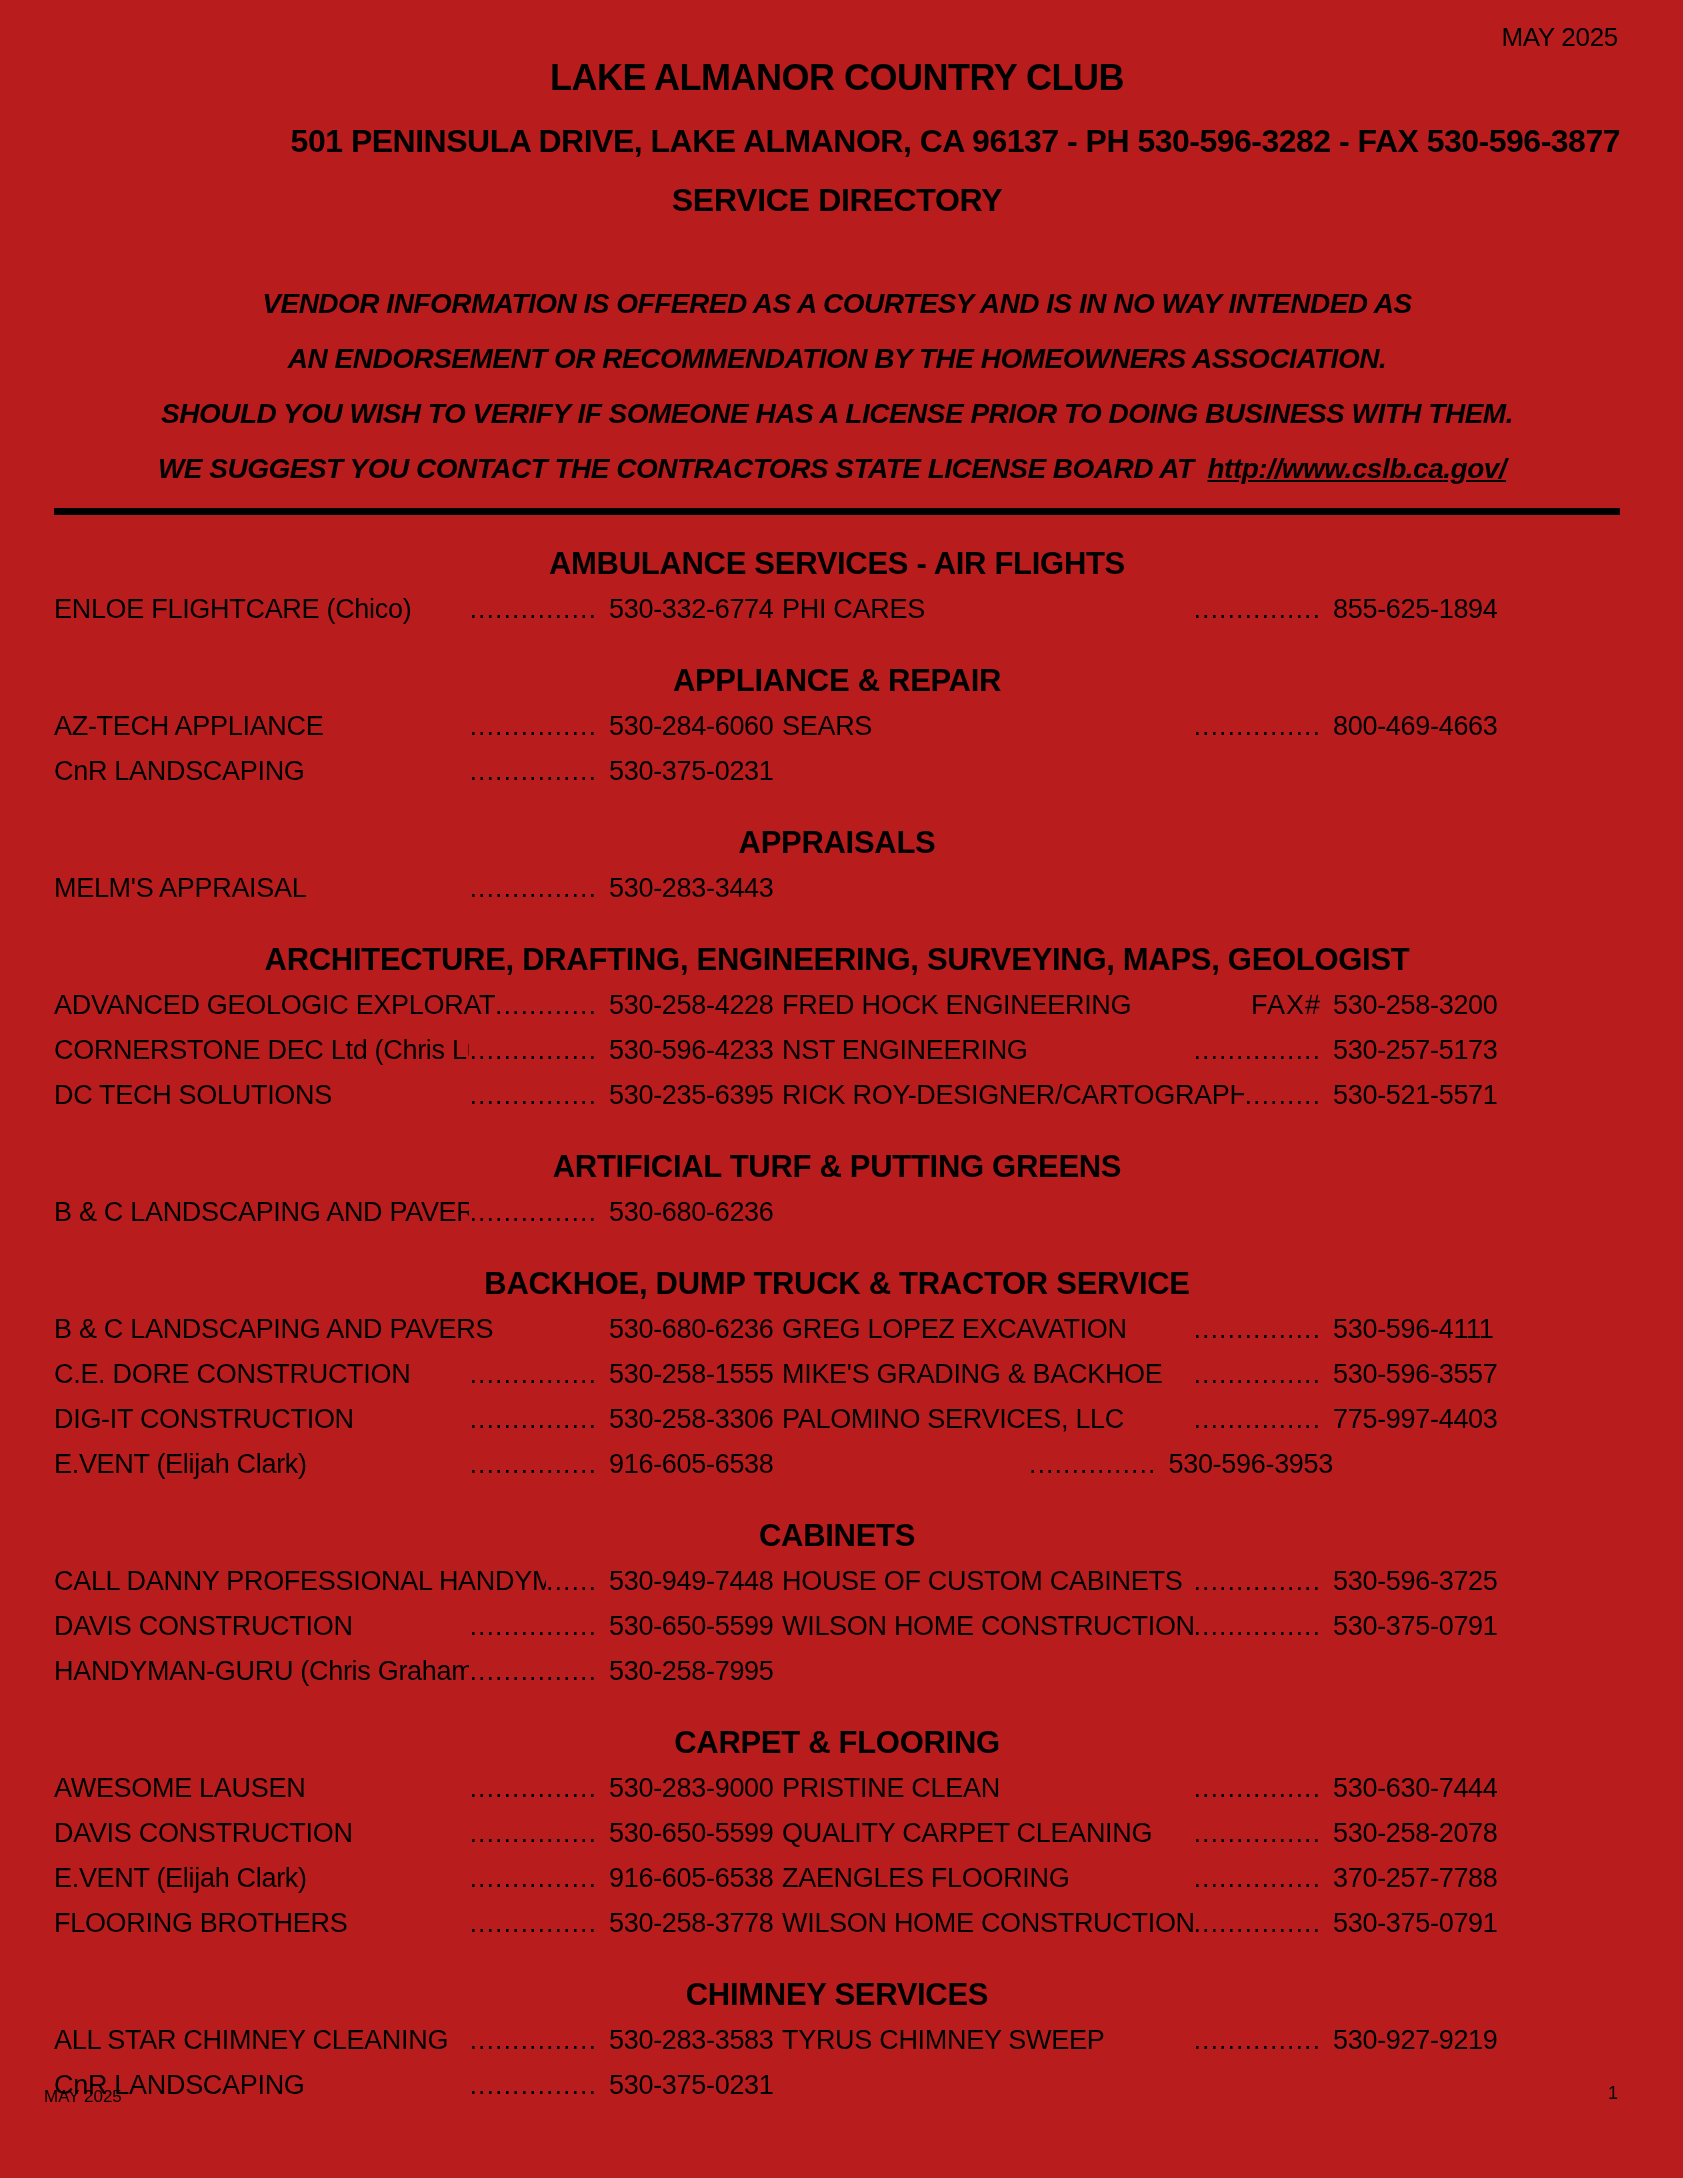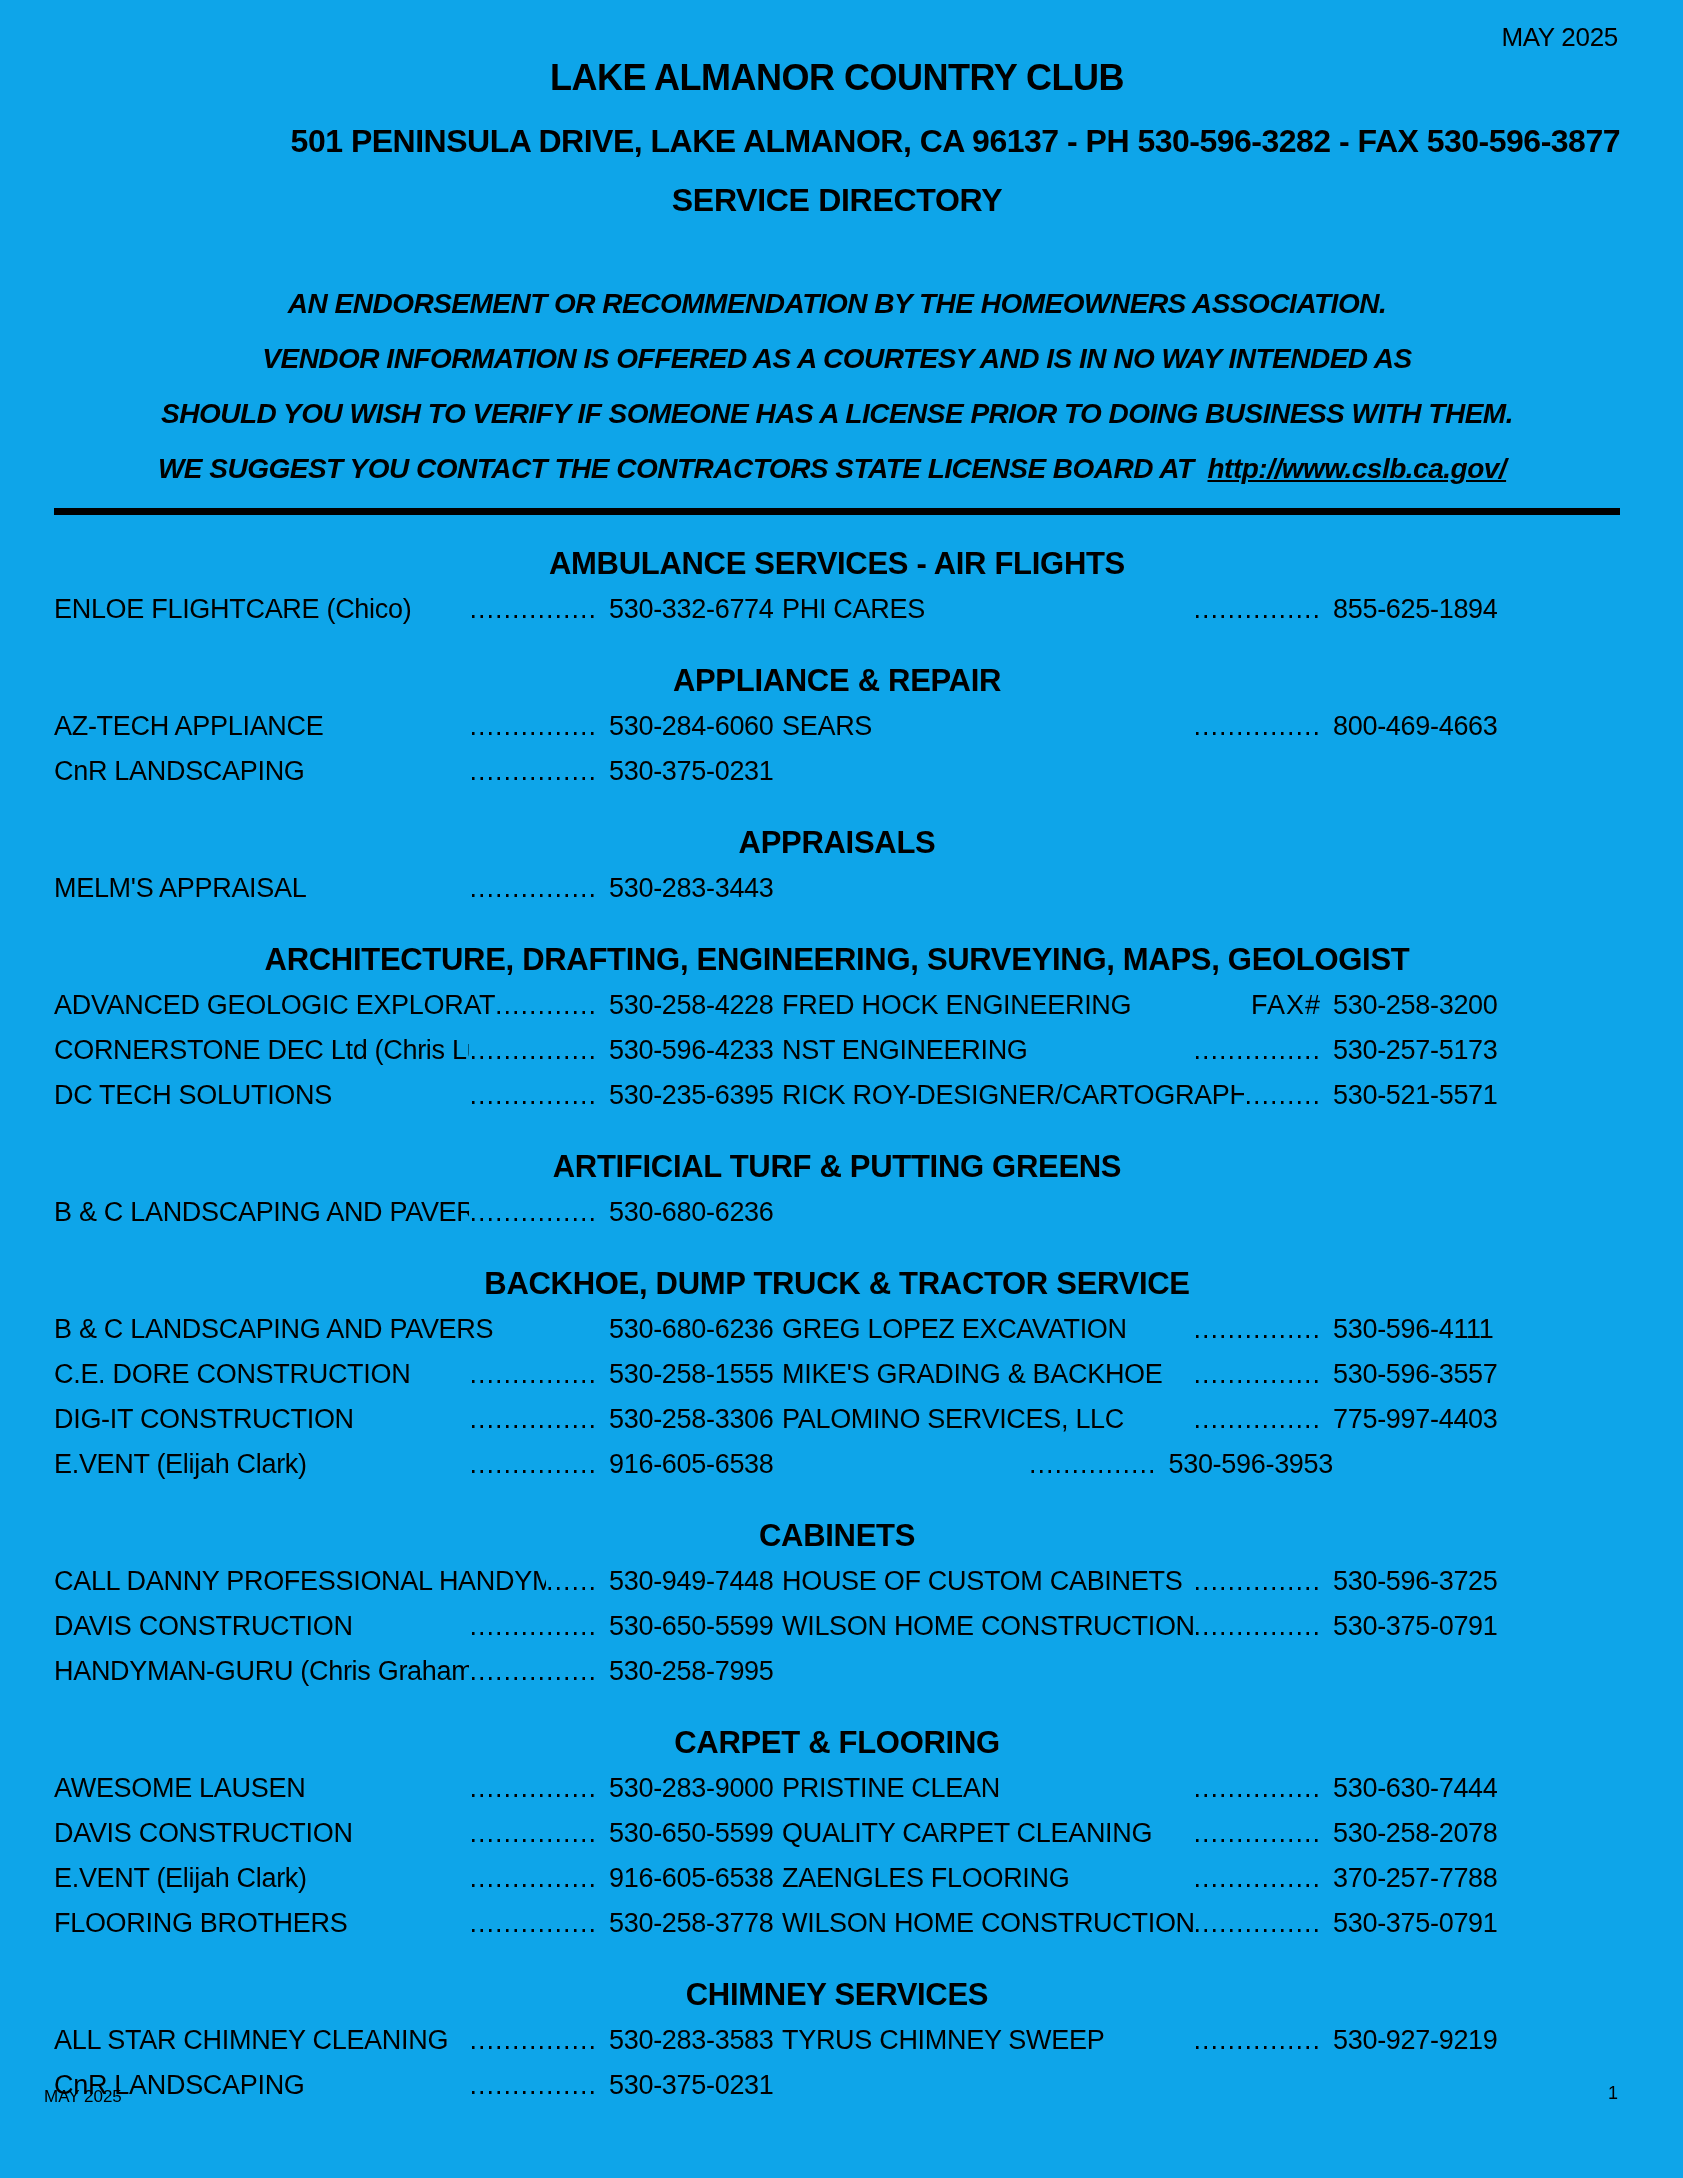--- a/index.html
+++ b/index.html
@@ -1,21 +1,21 @@
 <!DOCTYPE html>
 <html><head>
 <meta charset="utf-8">
 <style>
   * { margin: 0; padding: 0; box-sizing: border-box; }
   html, body { background: #ffffff; }
   .page {
     position: relative;
     width: 1683px;
     height: 2178px;
-    background: #0ea5e9;
+    background: #b91c1c;
     color: #000000;
     font-family: "Liberation Sans", sans-serif;
     padding: 0 63px 0 54px;
     overflow: hidden;
   }
   .top-date {
     position: absolute;
     top: 22px;
     right: 65px;
     font-size: 26px;
@@ -106,22 +106,22 @@
 
 <div class="page">
 
   <div class="top-date">MAY 2025</div>
 
   <div class="title">LAKE ALMANOR COUNTRY CLUB</div>
   <div class="address">501 PENINSULA DRIVE, LAKE ALMANOR, CA 96137 - PH 530-596-3282 - FAX 530-596-3877</div>
   <div class="subtitle">SERVICE DIRECTORY</div>
 
   <div class="disclaimer">
+    <div>VENDOR INFORMATION IS OFFERED AS A COURTESY AND IS IN NO WAY INTENDED AS</div>
     <div>AN ENDORSEMENT OR RECOMMENDATION BY THE HOMEOWNERS ASSOCIATION.</div>
-    <div>VENDOR INFORMATION IS OFFERED AS A COURTESY AND IS IN NO WAY INTENDED AS</div>
     <div>SHOULD YOU WISH TO VERIFY IF SOMEONE HAS A LICENSE PRIOR TO DOING BUSINESS WITH THEM.</div>
     <div><span>WE SUGGEST YOU CONTACT THE CONTRACTORS STATE LICENSE BOARD AT</span><span class="url">http://www.cslb.ca.gov/</span></div>
   </div>
 
   <div class="rule"></div>
 
   <div>
       <div class="section">
         <div class="sec-title">AMBULANCE SERVICES - AIR FLIGHTS</div>
         <div class="row">

